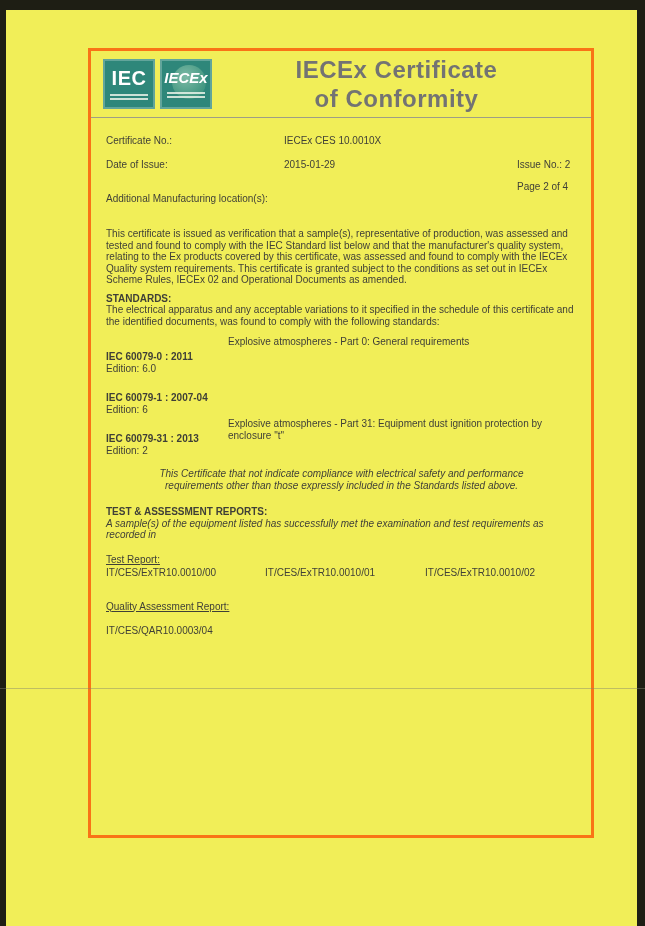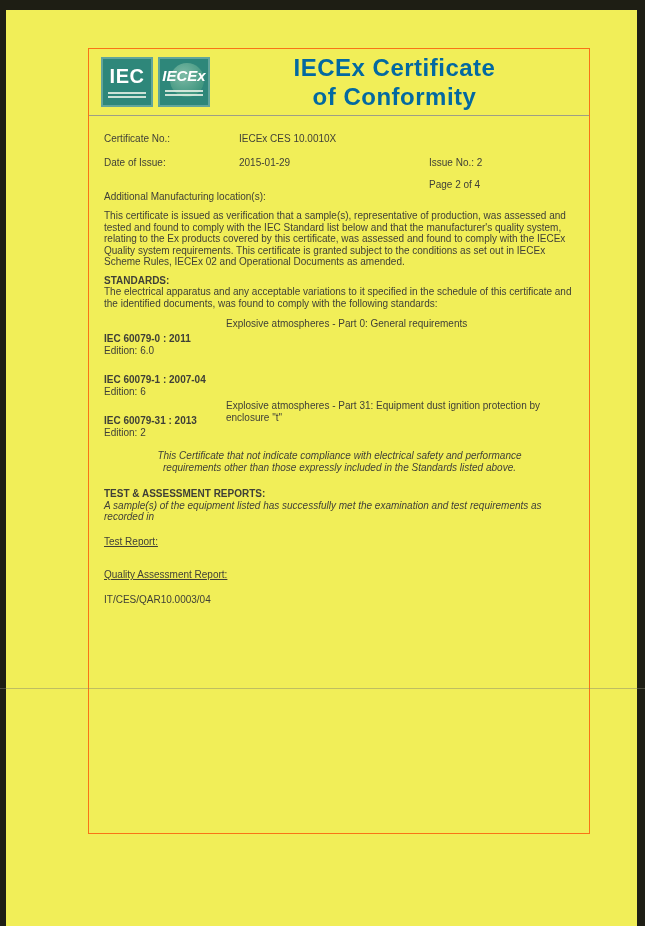--- a/index.html
+++ b/index.html
@@ -11,21 +11,21 @@
   .paper{
     position:absolute;left:6px;top:10px;width:631px;height:916px;
     background:#f1ee58;
   }
   .scan-fold{
     position:absolute;left:0;top:688px;width:645px;height:1px;
     background:rgba(130,130,108,0.45);z-index:5;
   }
   .doc-box{
     position:absolute;left:82px;top:38px;width:500px;height:784px;
-    border:1px solid #f97316;background:transparent;
+    border:3px solid #f97316;background:transparent;
   }
   
   .doc-header{
     height:66px;border-bottom:1px solid #9e9e86;
     display:flex;align-items:center;padding:0 10px;
   }
   .logo-strip{display:flex;gap:5px;align-items:center;margin-left:2px;}
   .logo{
     width:52px;height:50px;background:#2e877a;color:#ffffff;
     display:flex;flex-direction:column;align-items:center;justify-content:center;
@@ -35,38 +35,38 @@
   .logo-iec-text{font-weight:bold;font-size:20px;line-height:20px;letter-spacing:0.5px;}
   .logo-iecex-text{font-weight:bold;font-style:italic;font-size:15px;line-height:16px;z-index:2;}
   .logo-lines{margin-top:4px;width:38px;z-index:2;}
   .logo-lines .ln{height:2px;background:#e8f2e8;margin-top:2px;opacity:0.85;}
   .globe{
     position:absolute;width:34px;height:34px;border-radius:50%;
     background:radial-gradient(circle at 40% 35%, #9fd0b8, #4b9e84 70%);
     top:6px;left:12px;opacity:0.7;z-index:1;
   }
   .title-block{
-    flex:1;text-align:center;color:#0369a1;font-weight:bold;
+    flex:1;text-align:center;color:#737373;font-weight:bold;
     font-size:24px;line-height:29px;letter-spacing:0.5px;
   }
   
   .content{
     position:relative;padding:17px 14px 0 15px;
     font-size:10px;line-height:11.5px;color:#3f3f37;
   }
-  .row3{display:grid;grid-template-columns:135px 190px 1fr;}
+  .row3{display:grid;grid-template-columns:135px 190px 1fr;gap:43px;}
   .b{font-weight:normal;}
   .i{font-style:italic;}
   .u{text-decoration:underline;}
   .mt-date{margin-top:12px;}
   .mt-page{margin-top:11px;}
   .mt-manu{margin-top:5px;}
   .addr div{margin:0;}
   .addl-label{}
-  .para{margin-top:8px;}
+  .para{margin-top:24px;}
   .standards-head{margin-top:7px;font-weight:bold;}
   .standards-list{margin-top:9px;}
   .std-row{display:grid;grid-template-columns:122px 1fr;margin-top:3px;}
   .std-code{font-weight:bold;margin-top:15px;}
   .disclaimer{margin-top:12px;text-align:center;font-style:italic;padding:0 30px;}
   .test-head{margin-top:15px;font-weight:bold;}
   .reports-row{display:grid;grid-template-columns:159px 160px 1fr;margin-top:2px;}
   .test-label{margin-top:13px;}
   .qar-label{margin-top:22px;}
   .qar-num{margin-top:13px;}
@@ -153,20 +153,25 @@
       </div>
 
       <div class="disclaimer">
         <span>This Certificate </span><span class="b">that not</span><span> indicate compliance with electrical safety and performance requirements other than those expressly included in the Standards listed above.</span>
       </div>
 
       <div class="test-head">TEST &amp; ASSESSMENT REPORTS:</div>
       <div class="i">A sample(s) of the equipment listed has successfully met the examination and test requirements as recorded in</div>
 
       <div class="u test-label">Test Report:</div>
+      <div class="reports-row">
+        <div>IT/CES/ExTR10.0010/00</div>
+        <div>IT/CES/ExTR10.0010/01</div>
+        <div>IT/CES/ExTR10.0010/02</div>
+      </div>
 
       <div class="u qar-label">Quality Assessment Report:</div>
       <div class="qar-num">IT/CES/QAR10.0003/04</div>
 
     </div>
   </div>
 </div>
 
 <div class="scan-fold"></div>
 

